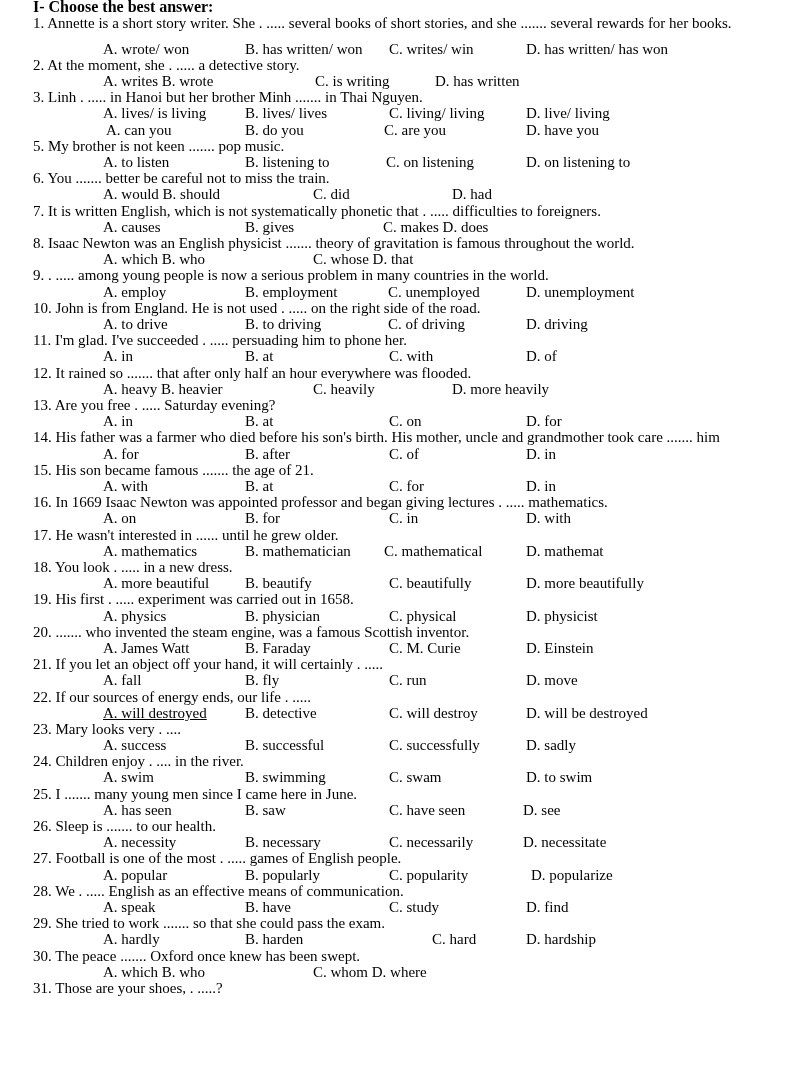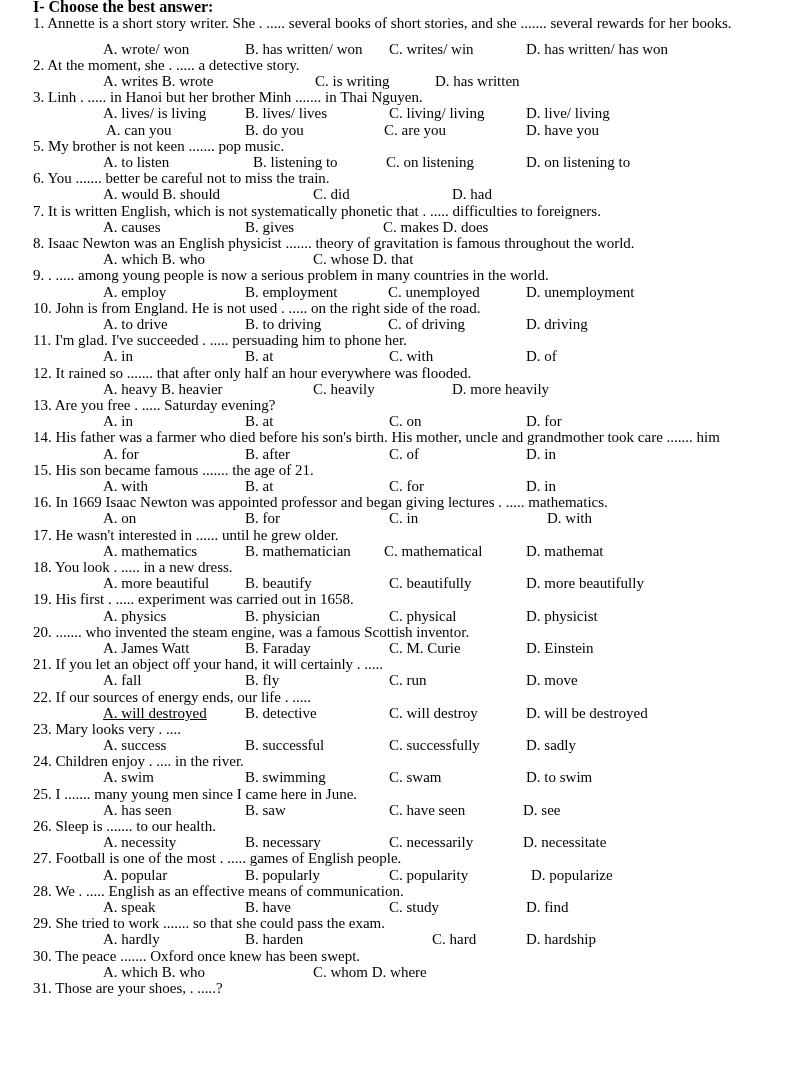--- a/index.html
+++ b/index.html
@@ -73,21 +73,21 @@
       </div>
       <div class="opts" data-name="options-line">
         <span class="opt" data-name="option-item" style="left: 106px;">A. can you</span>
         <span class="opt" data-name="option-item" style="left: 245px;">B. do you</span>
         <span class="opt" data-name="option-item" style="left: 384px;">C. are you</span>
         <span class="opt" data-name="option-item" style="left: 526px;">D. have you</span>
       </div>
       <p class="q-text" data-name="question-text">5. My brother is not keen ....... pop music.</p>
       <div class="opts" data-name="options-line">
         <span class="opt" data-name="option-item" style="left: 103px;">A. to listen</span>
-        <span class="opt" data-name="option-item" style="left: 245px; margin-left: 8px;">B. listening to</span>
+        <span class="opt" data-name="option-item" style="left: 245px;">B. listening to</span>
         <span class="opt" data-name="option-item" style="left: 386px;">C. on listening</span>
         <span class="opt" data-name="option-item" style="left: 526px;">D. on listening to</span>
       </div>
       <p class="q-text" data-name="question-text">6. You ....... better be careful not to miss the train.</p>
       <div class="opts" data-name="options-line">
         <span class="opt" data-name="option-item" style="left: 103px;">A. would B. should</span>
         <span class="opt" data-name="option-item" style="left: 313px;">C. did</span>
         <span class="opt" data-name="option-item" style="left: 452px;">D. had</span>
       </div>
       <p class="q-text" data-name="question-text">7. It is written English, which is not systematically phonetic that . ..... difficulties to foreigners.</p>
@@ -147,21 +147,21 @@
         <span class="opt" data-name="option-item" style="left: 103px;">A. with</span>
         <span class="opt" data-name="option-item" style="left: 245px;">B. at</span>
         <span class="opt" data-name="option-item" style="left: 389px;">C. for</span>
         <span class="opt" data-name="option-item" style="left: 526px;">D. in</span>
       </div>
       <p class="q-text" data-name="question-text">16. In 1669 Isaac Newton was appointed professor and began giving lectures . ..... mathematics.</p>
       <div class="opts" data-name="options-line">
         <span class="opt" data-name="option-item" style="left: 103px;">A. on</span>
         <span class="opt" data-name="option-item" style="left: 245px;">B. for</span>
         <span class="opt" data-name="option-item" style="left: 389px;">C. in</span>
-        <span class="opt" data-name="option-item" style="left: 547px;">D. with</span>
+        <span class="opt" data-name="option-item" style="left: 526px;">D. with</span>
       </div>
       <p class="q-text" data-name="question-text">17. He wasn't interested in ...... until he grew older.</p>
       <div class="opts" data-name="options-line">
         <span class="opt" data-name="option-item" style="left: 103px;">A. mathematics</span>
         <span class="opt" data-name="option-item" style="left: 245px;">B. mathematician</span>
         <span class="opt" data-name="option-item" style="left: 384px;">C. mathematical</span>
         <span class="opt" data-name="option-item" style="left: 526px;">D. mathemat</span>
       </div>
       <p class="q-text" data-name="question-text">18. You look . ..... in a new dress.</p>
       <div class="opts" data-name="options-line">

